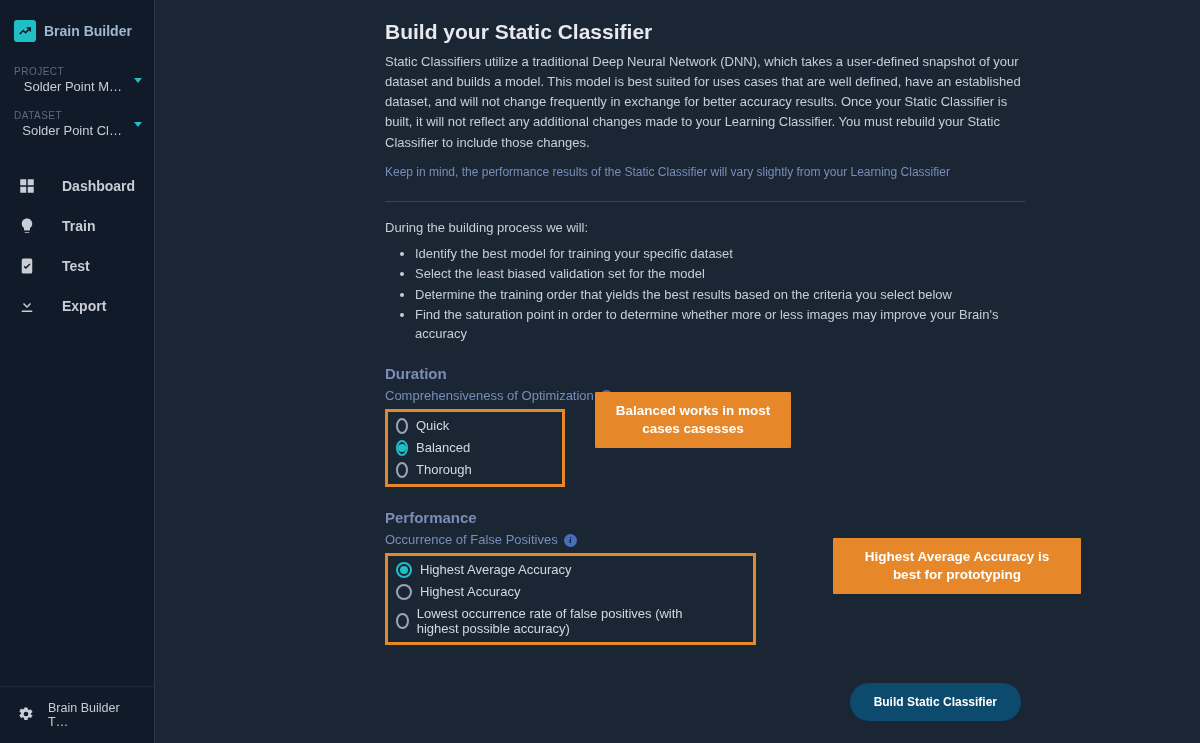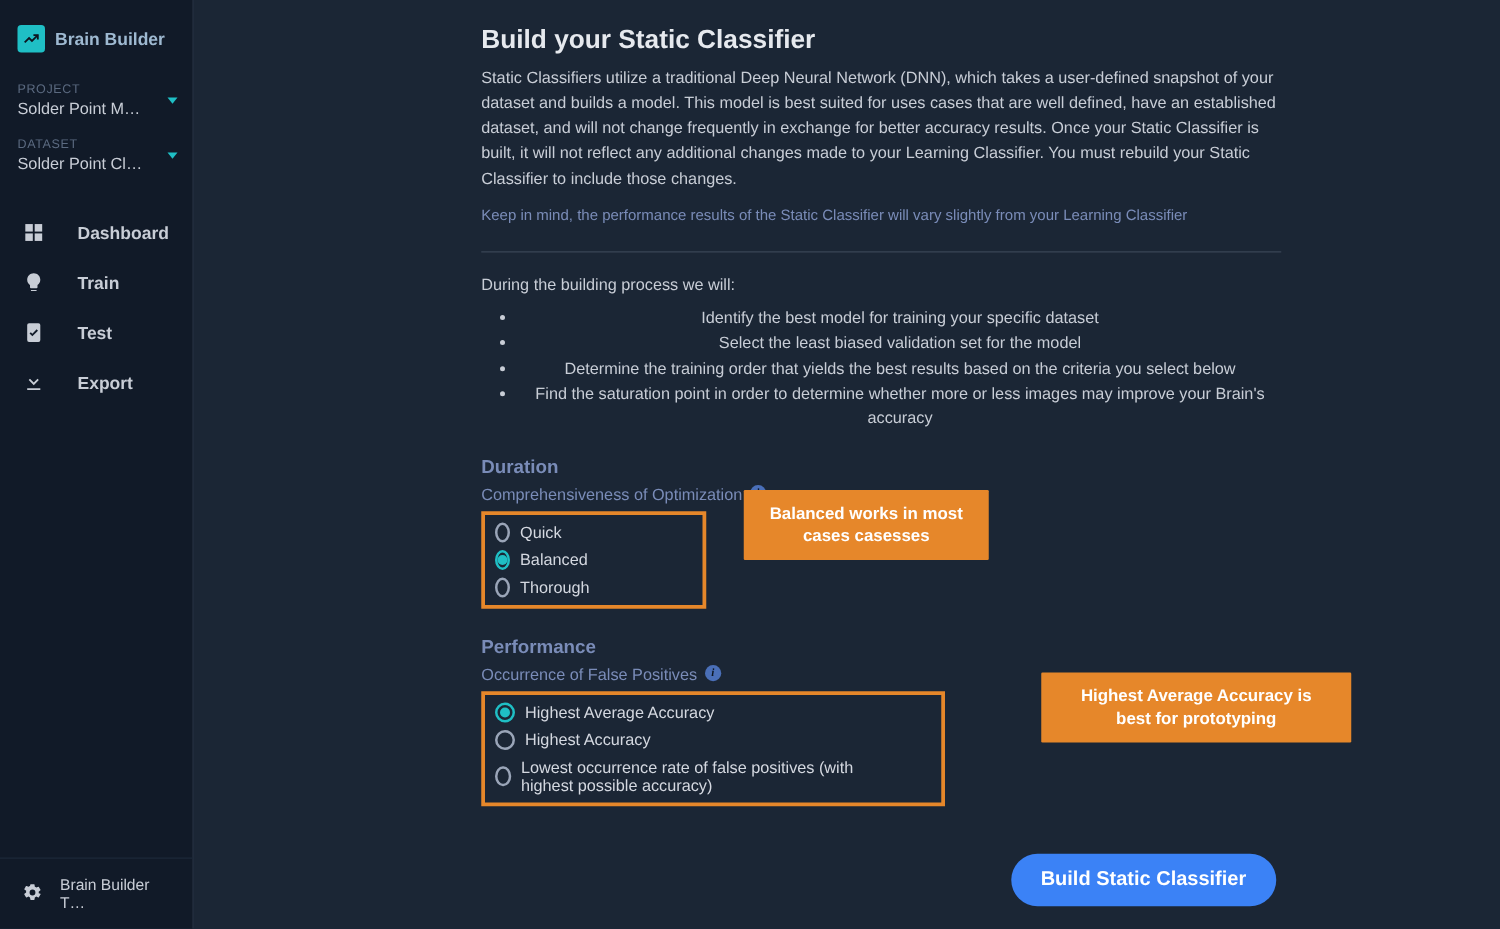--- a/index.html
+++ b/index.html
@@ -29,21 +29,21 @@
 .logo-icon {
   width: 22px; height: 22px;
   background: #1fbfc5;
   border-radius: 3px;
   display: flex; align-items: center; justify-content: center;
 }
 .logo-icon svg { width: 14px; height: 14px; }
 .logo-text { color: #9eb9d1; font-weight: 600; font-size: 14px; }
 .selector-block { padding: 6px 14px 10px 14px; position: relative; }
 .selector-label { font-size: 10px; letter-spacing: 0.5px; color: #5b6a80; text-transform: uppercase; }
-.selector-value { font-size: 13px; color: #c8cdd6; margin-top: 2px; white-space: nowrap; overflow: hidden; text-overflow: ellipsis; max-width: 108px; }
+.selector-value { font-size: 13px; color: #c8cdd6; margin-top: 2px; white-space: nowrap; overflow: hidden; text-overflow: ellipsis; max-width: 108px; text-align: right; }
 .selector-caret {
   position: absolute; right: 12px; top: 18px;
   width: 0; height: 0;
   border-left: 4px solid transparent;
   border-right: 4px solid transparent;
   border-top: 5px solid #1fbfc5;
 }
 .nav { margin-top: 18px; display: flex; flex-direction: column; }
 .nav-item {
   display: flex; align-items: center; gap: 26px;
@@ -75,23 +75,23 @@
   color: #c8cdd6;
   font-size: 13px;
   position: relative;
 }
 .page-title { color: #e6e9ee; font-size: 21px; font-weight: 700; margin: 14px 0 8px 0; }
 .desc { line-height: 1.55; font-size: 13px; }
 .note { color: #7a8cb8; font-size: 12px; margin-top: 12px; }
 .hr { border: none; border-top: 1px solid #3a4556; margin: 22px 0 18px 0; }
 .process-intro { margin-bottom: 10px; }
 .bullets { margin-left: 30px; }
-.bullets li { margin: 2px 0; line-height: 1.42; font-size: 13px; text-align: center; }
+.bullets li { margin: 2px 0; line-height: 1.42; font-size: 13px; }
 .section-head { color: #7a8cb8; font-weight: 700; font-size: 15px; margin-top: 22px; }
-.sub-label { color: #7a8cb8; font-size: 13px; margin-top: 6px; display:flex; align-items:flex-start; gap:6px; }
+.sub-label { color: #7a8cb8; font-size: 13px; margin-top: 6px; display:flex; align-items:flex-end; gap:6px; }
 .info-icon {
   width:13px; height:13px; border-radius:50%;
   background:#4a6fb8; color:#0d1520;
   display:inline-flex; align-items:center; justify-content:center;
   font-size:9px; font-weight:bold; font-style: italic; font-family: serif;
 }
 .radio-group {
   border: 3px solid #e6872a;
   padding: 6px 150px 6px 8px;
   margin-top: 6px;
@@ -114,24 +114,24 @@
   background:#e6872a;
   color:#fff;
   font-weight:600;
   font-size:13.5px;
   padding:10px 16px;
   text-align:center;
   line-height:1.35;
   border-radius:1px;
 }
 .build-btn {
-  background:#3b82f6;
+  background:#0c4a6e;
   color:#fff;
   font-weight:700;
-  font-size:16px;
+  font-size:12px;
   border:none;
   border-radius:22px;
   padding:12px 24px;
   cursor:pointer;
 }
 .build-row { display:flex; justify-content:flex-end; margin-top:38px; padding-right:4px; }
 </style>
 </head>
 <body>
 

